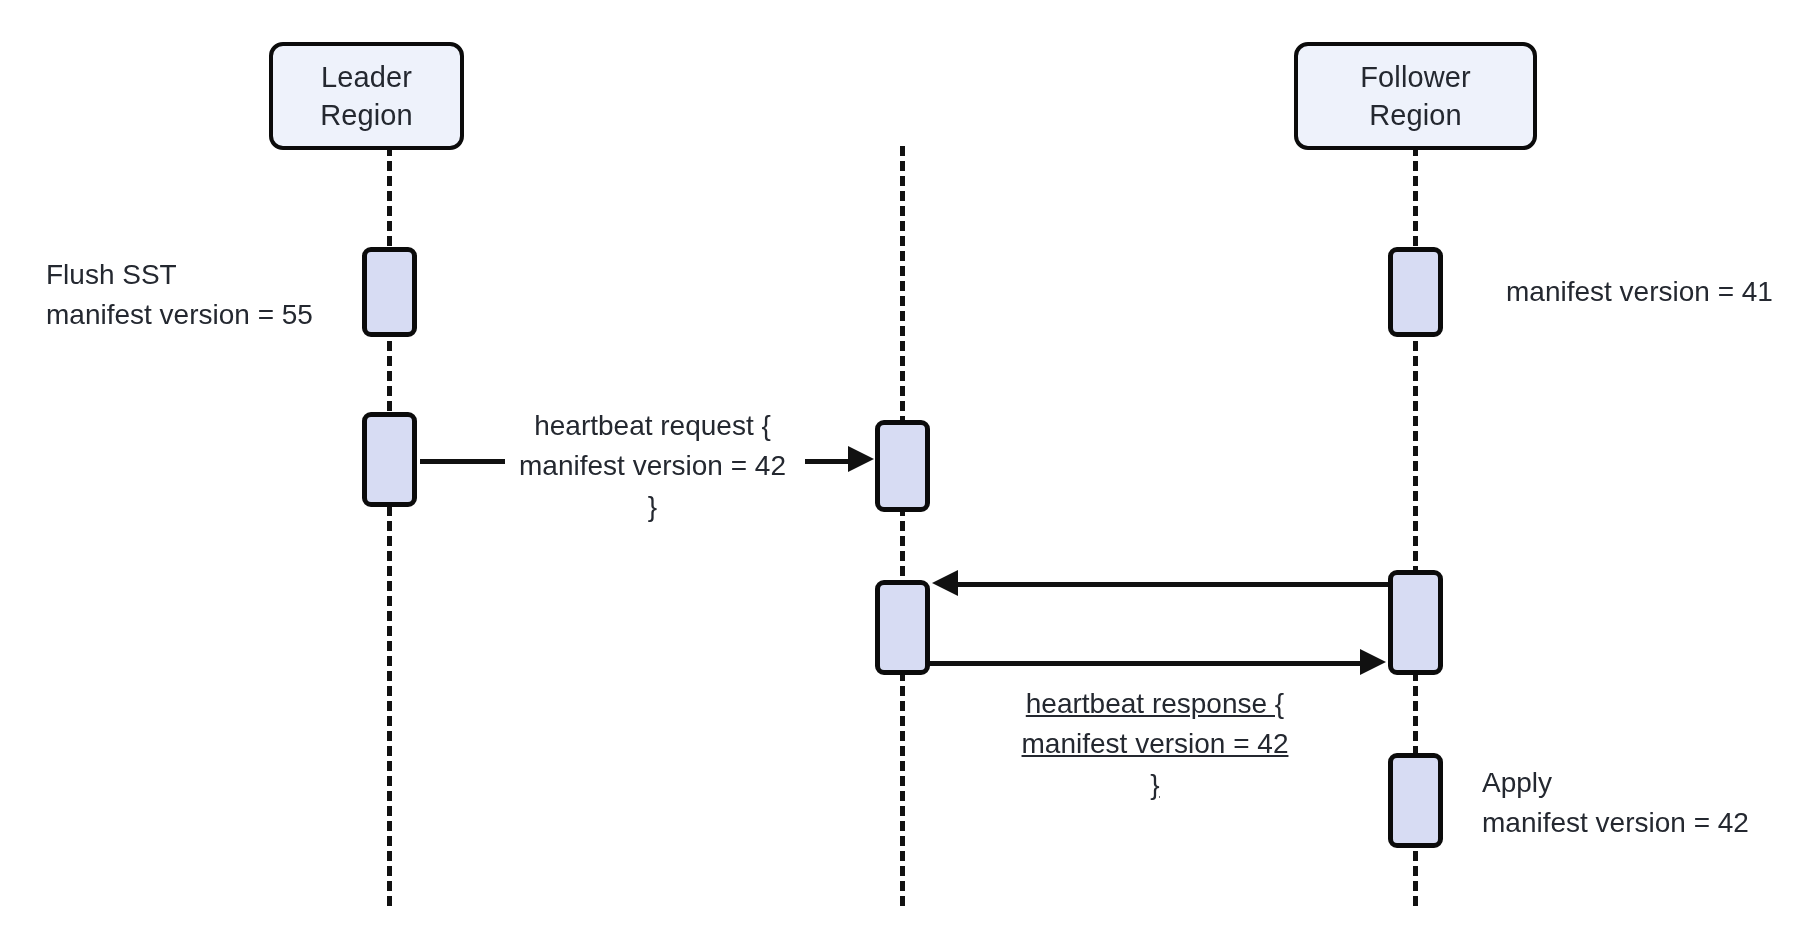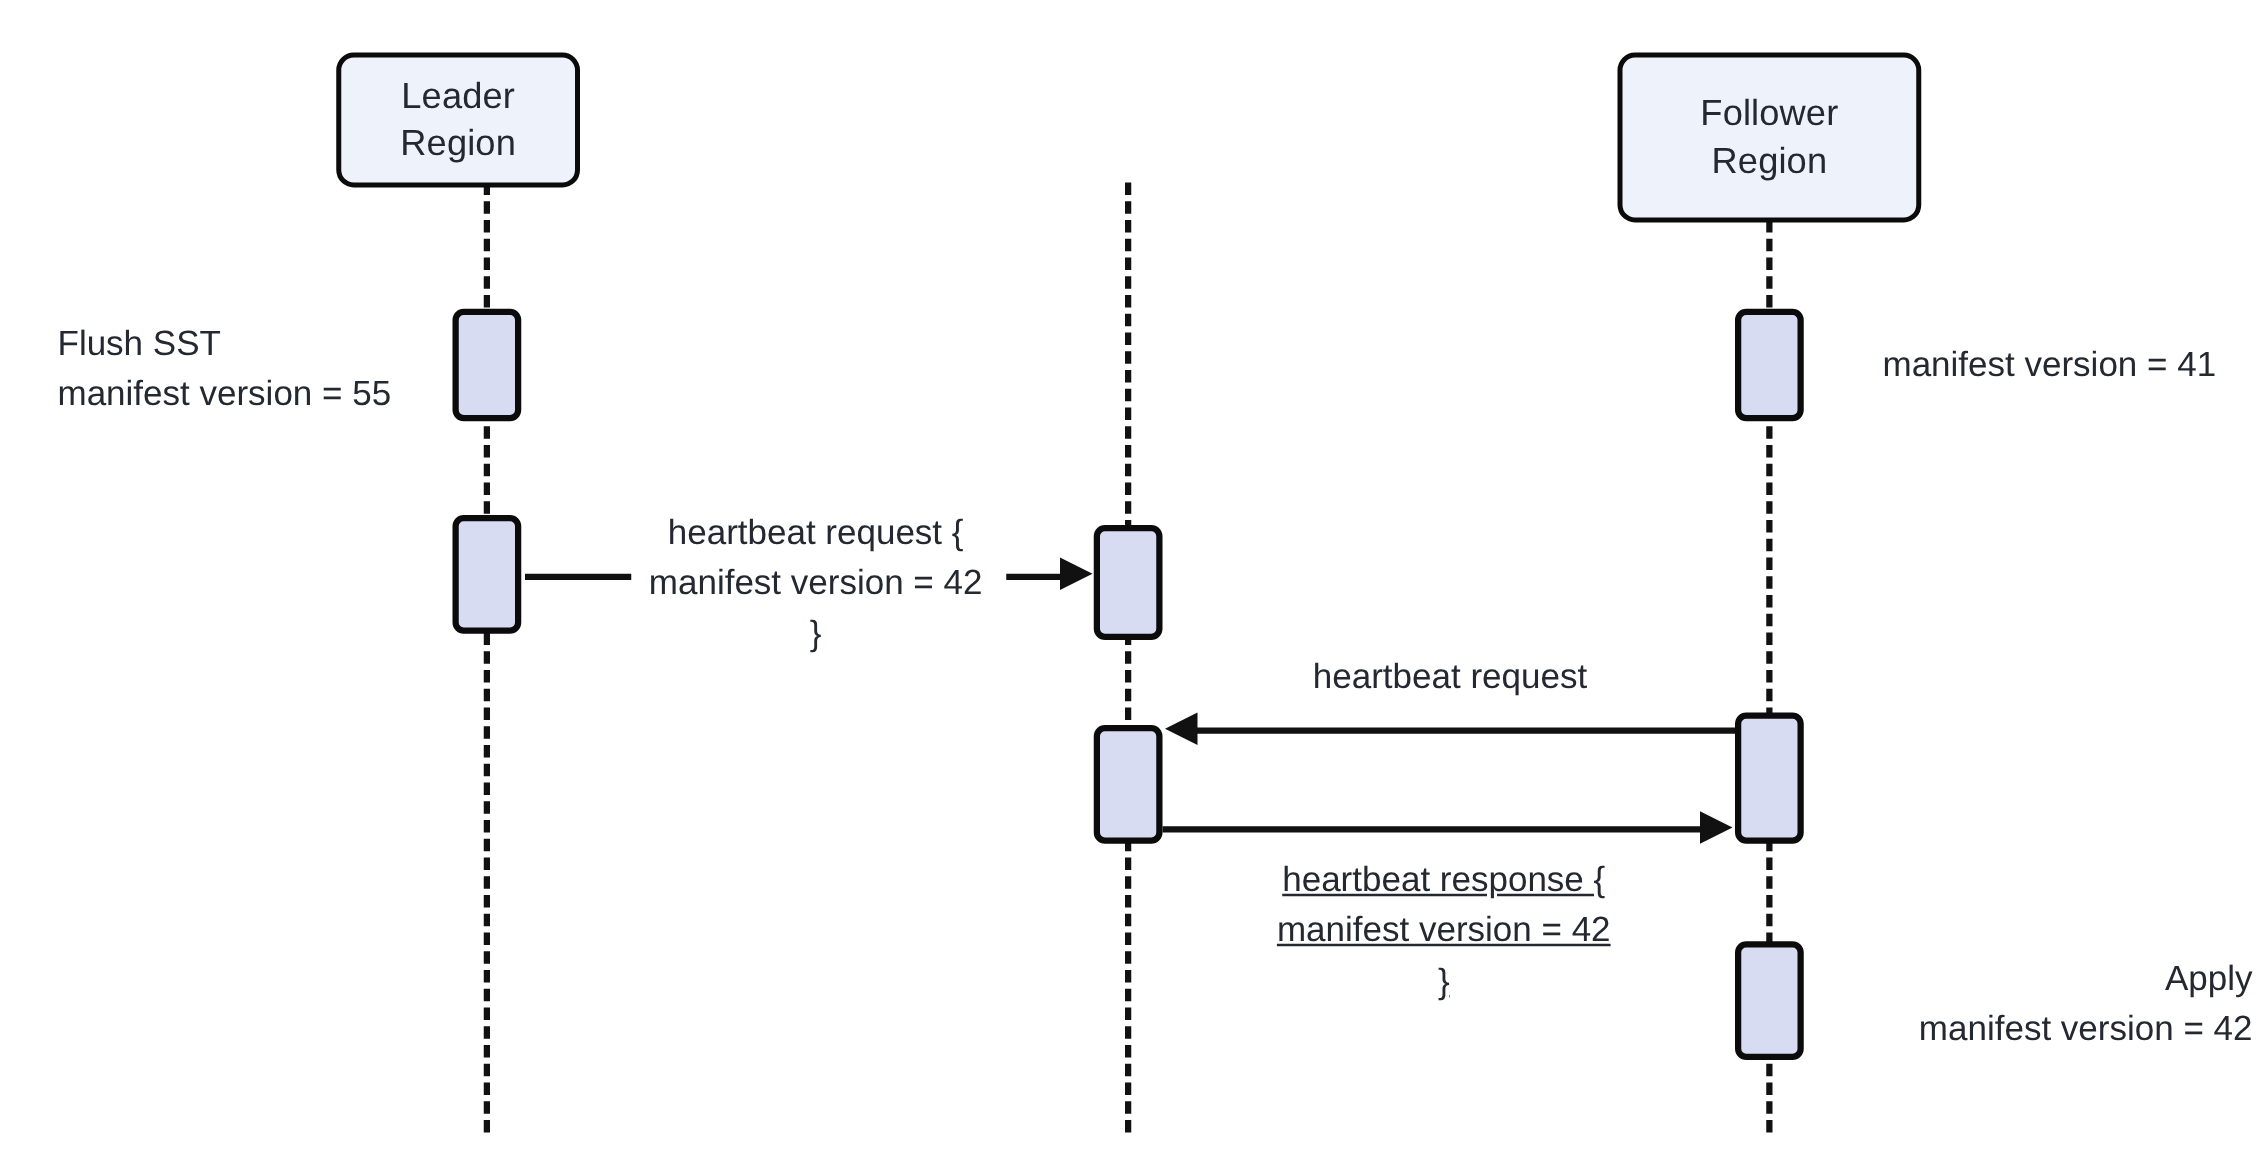--- a/index.html
+++ b/index.html
@@ -95,21 +95,21 @@
   <div class="lifeline" style="left:387px; top:146px; height:760px;"></div>
   <div class="lifeline" style="left:900px; top:146px; height:760px;"></div>
   <div class="lifeline" style="left:1413px; top:146px; height:760px;"></div>
 
   <div class="participant" style="left:269px; top:42px; width:195px; height:108px;">
     <span>Leader
 Region</span>
   </div>
 
 
-  <div class="participant" style="left:1294px; top:42px; width:243px; height:136px;">
+  <div class="participant" style="left:1294px; top:42px; width:243px; height:108px;">
     <span>Follower
 Region</span>
   </div>
 
   <div class="activation" style="left:362px; top:247px; width:55px; height:90px;"></div>
 
   <div class="activation" style="left:362px; top:412px; width:55px; height:95px;"></div>
 
   <div class="activation" style="left:875px; top:420px; width:55px; height:92px;"></div>
 
@@ -124,29 +124,28 @@
   <div class="msg-line" style="left:420px; top:459px; width:85px;"></div>
 
   <div class="msg-line" style="left:805px; top:459px; width:45px;"></div>
   <div class="arrow-head right" style="left:848px; top:446px;"></div>
   <div class="note center" style="left:500px; top:406px; width:305px;">heartbeat request {
     manifest version = 42
 }</div>
 
   <div class="msg-line" style="left:955px; top:582px; width:433px;"></div>
   <div class="arrow-head left" style="left:932px; top:570px;"></div>
-  <div class="note center" style="left:930px; top:521px; width:460px;">heartbeat request</div>
 
   <div class="msg-line" style="left:930px; top:661px; width:432px;"></div>
   <div class="arrow-head right" style="left:1360px; top:649px;"></div>
   <div class="note center" style="left:955px; top:684px; width:400px;text-decoration:underline;">heartbeat response {
     manifest version = 42
 }</div>
 
   <div class="note left" style="left:46px; top:255px; width:320px;">Flush SST
 manifest version = 55</div>
 
   <div class="note left" style="left:1506px; top:272px; width:320px;">manifest version = 41</div>
 
-  <div class="note left" style="left:1482px; top:763px; width:320px;text-align:right;">Apply
+  <div class="note left" style="left:1482px; top:763px; width:320px;">Apply
 manifest version = 42</div>
 
 </div>
 
 </body></html>

